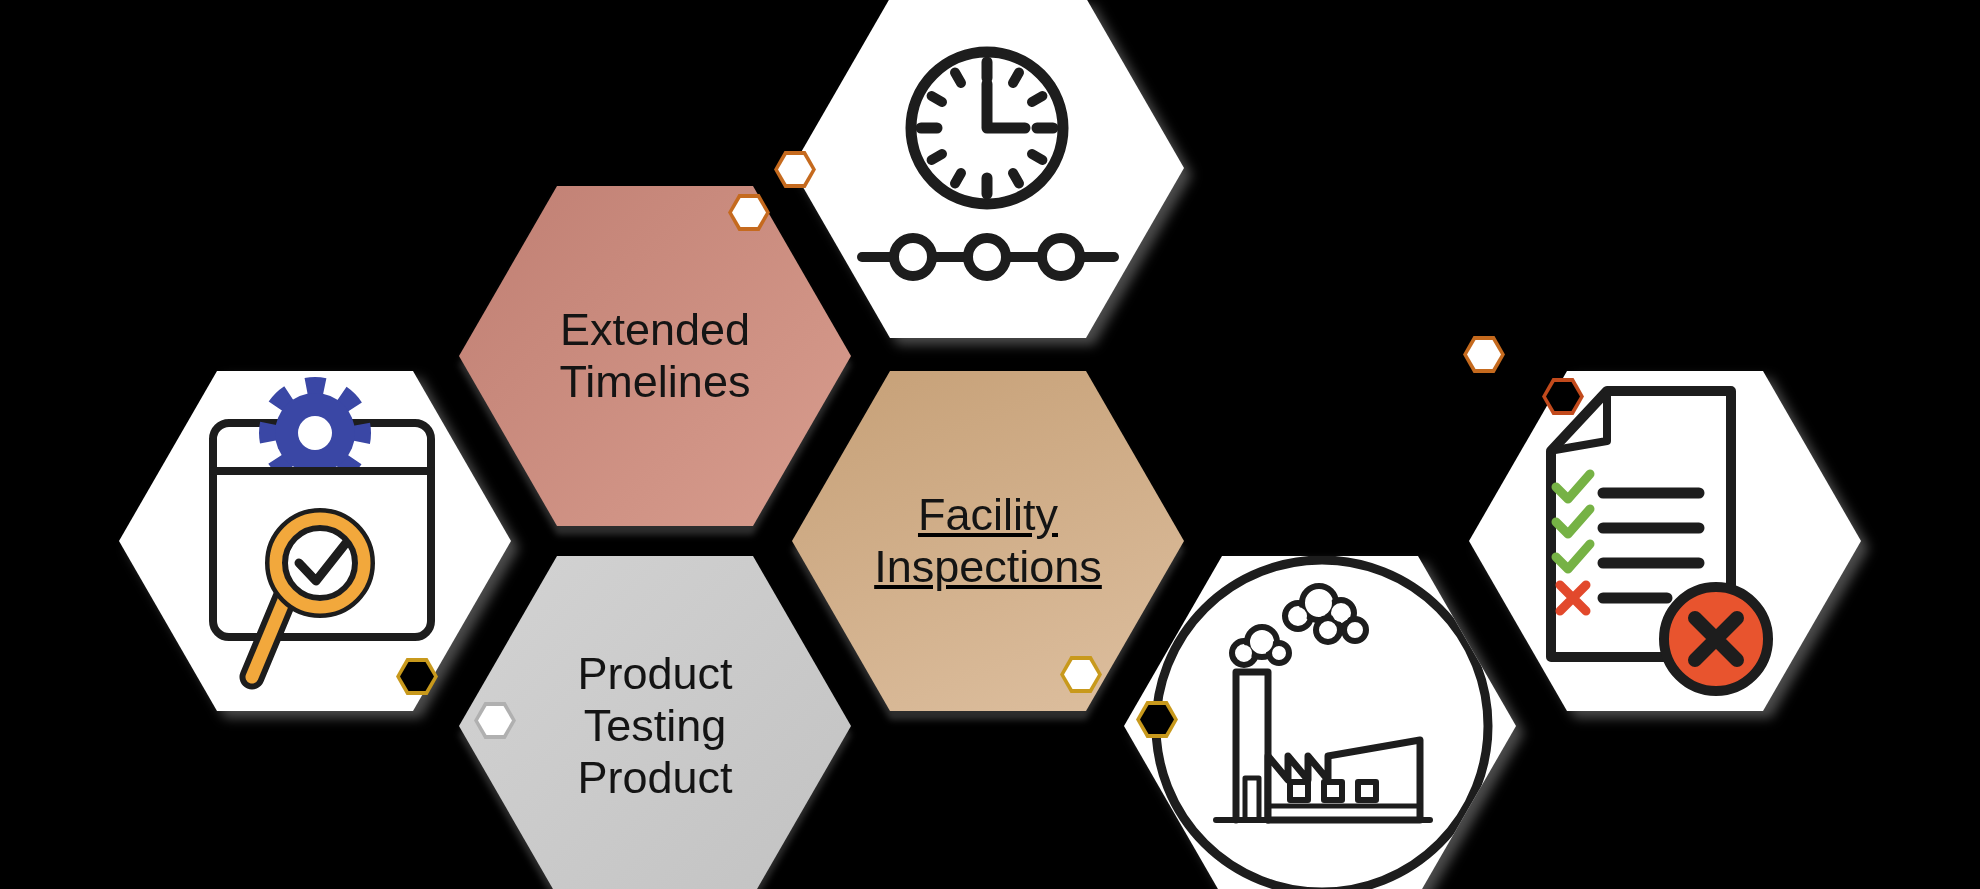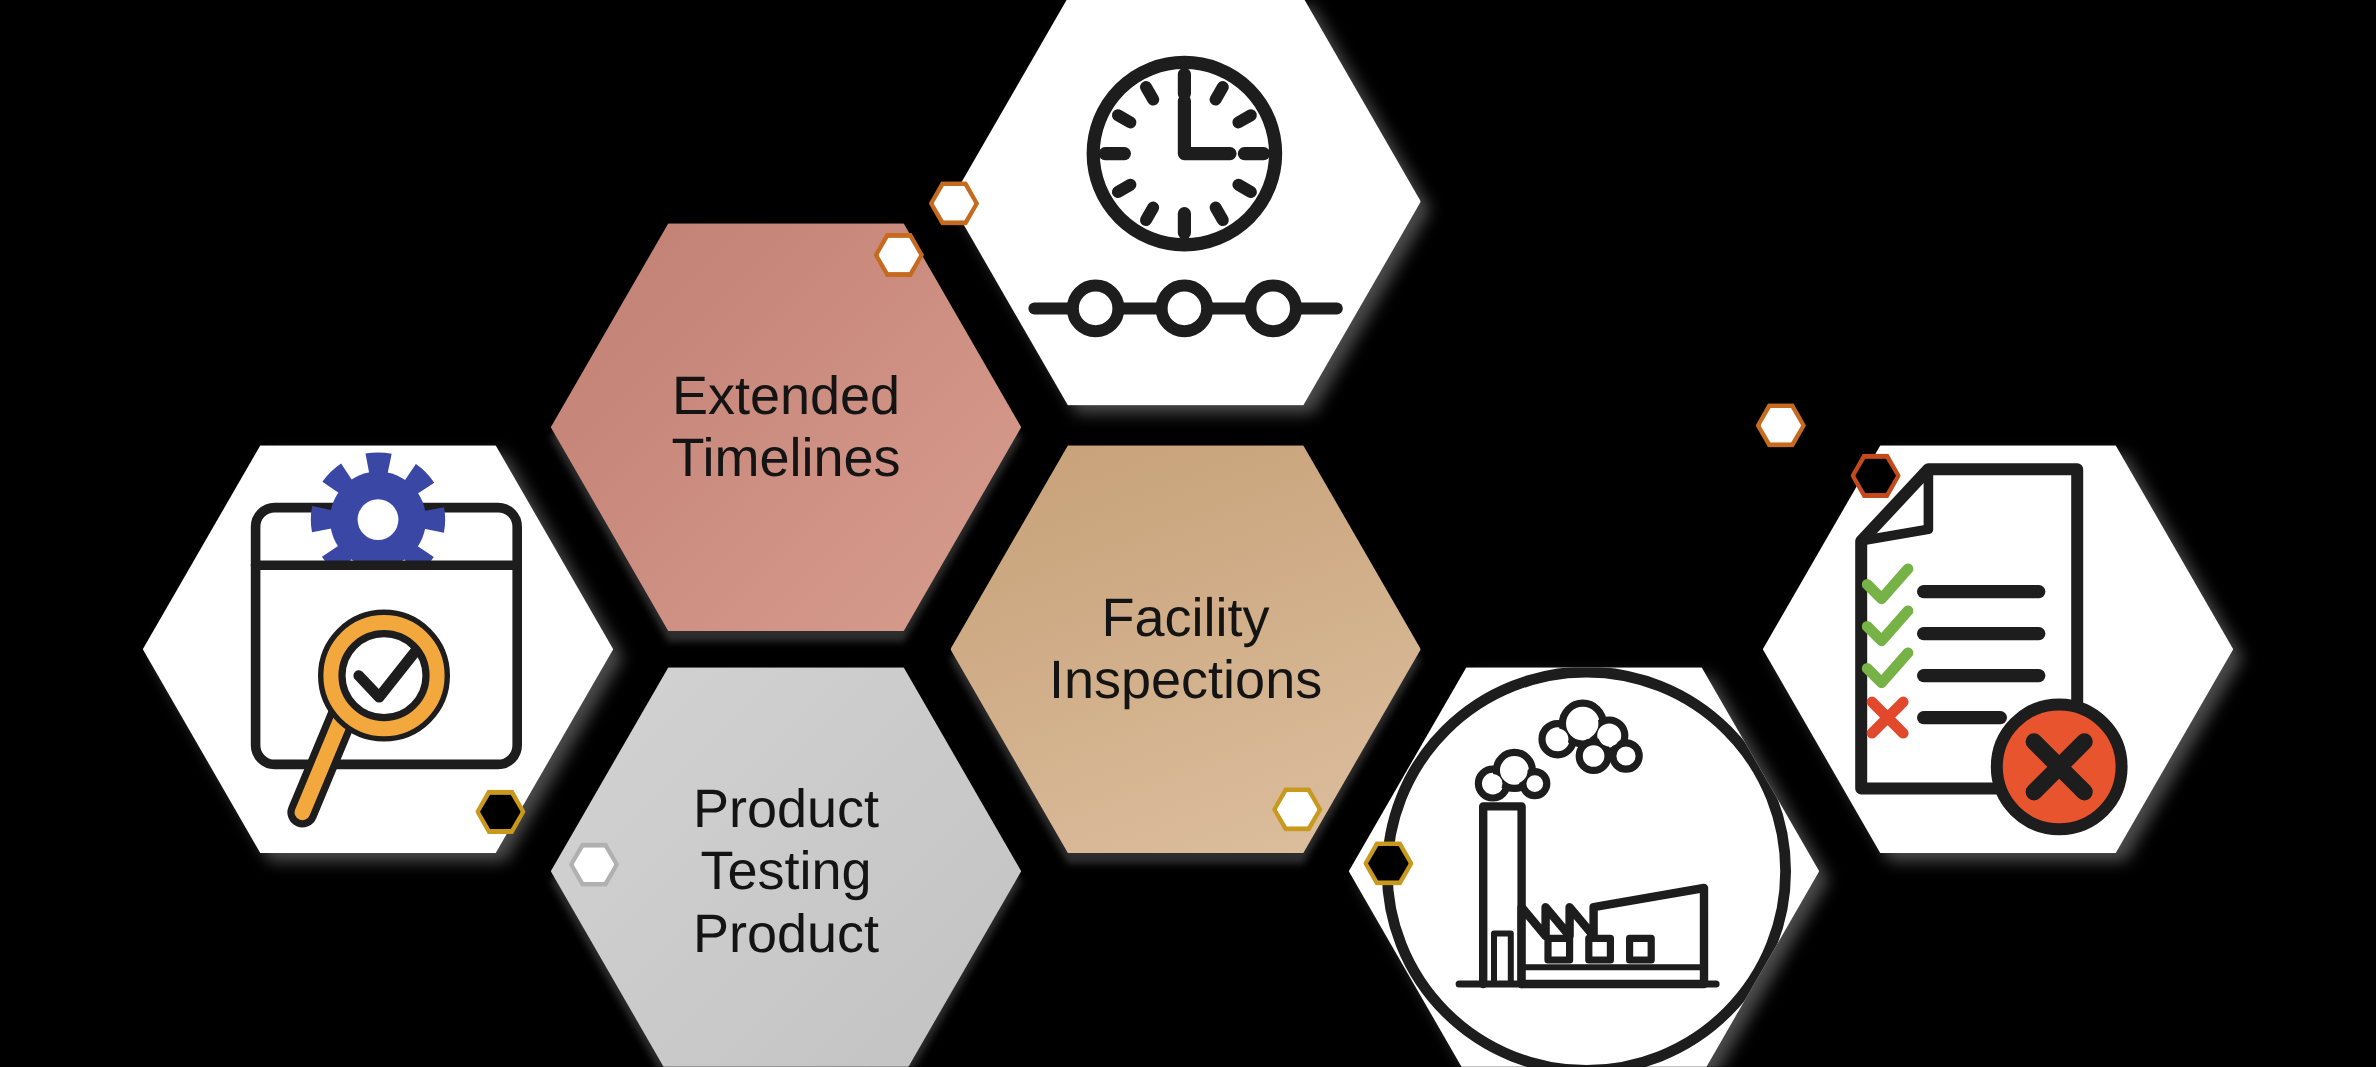--- a/index.html
+++ b/index.html
@@ -138,21 +138,21 @@
 
         <circle class="fwst" cx="201" cy="192" r="52" stroke-width="6"></circle>
         <circle class="mag-orange" cx="201" cy="192" r="44" stroke-width="13"></circle>
         <circle class="st" cx="201" cy="192" r="35" stroke-width="6"></circle>
 
         <path class="st" d="M180,192 L197,210 L227,172" stroke-width="9"></path>
       </svg>
     </div>
   </div>
 
-  <div class="hexwrap shadow-col" style="left:792px;top:371px;">
+  <div class="hexwrap shadow-col" style="left:792px;top:371px;text-decoration:underline;">
     <div class="hex hex-tan">
       <div class="hex-label">
         <span>Facility</span>
         <span>Inspections</span>
       </div>
     </div>
   </div>
 
   <div class="hexwrap shadow-wht" style="left:1469px;top:371px;">
     <div class="hex hex-white">

